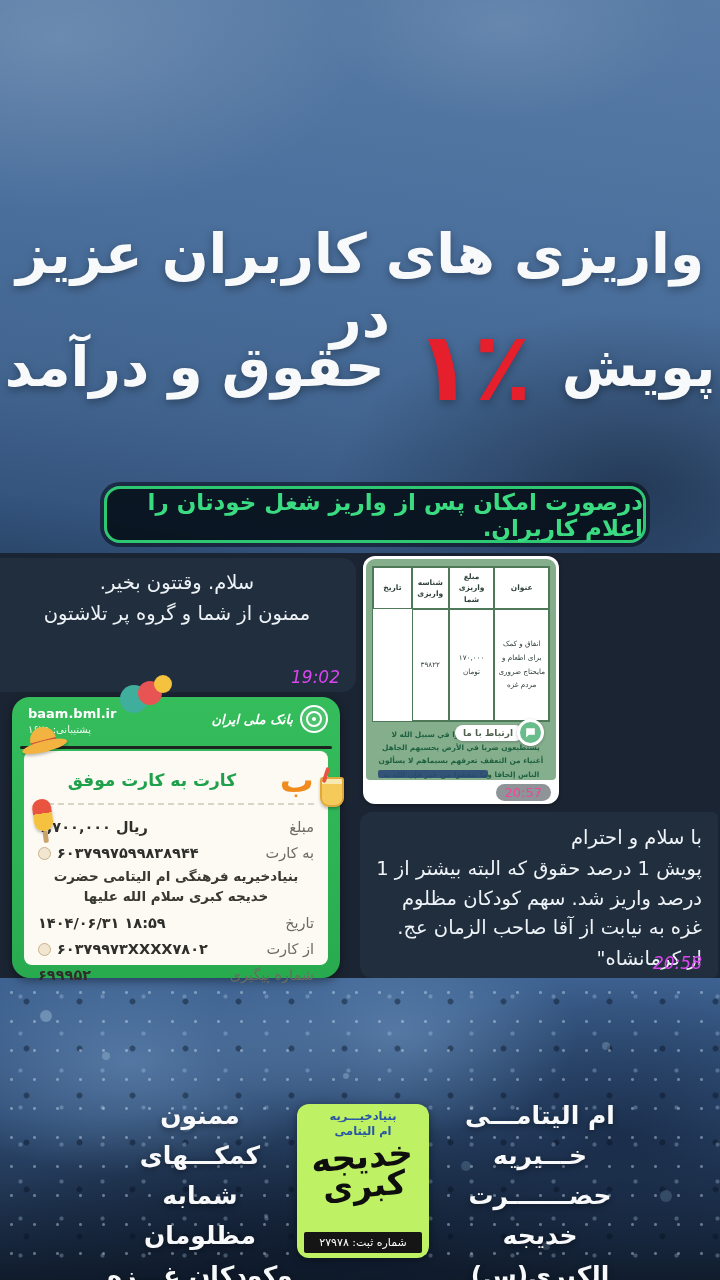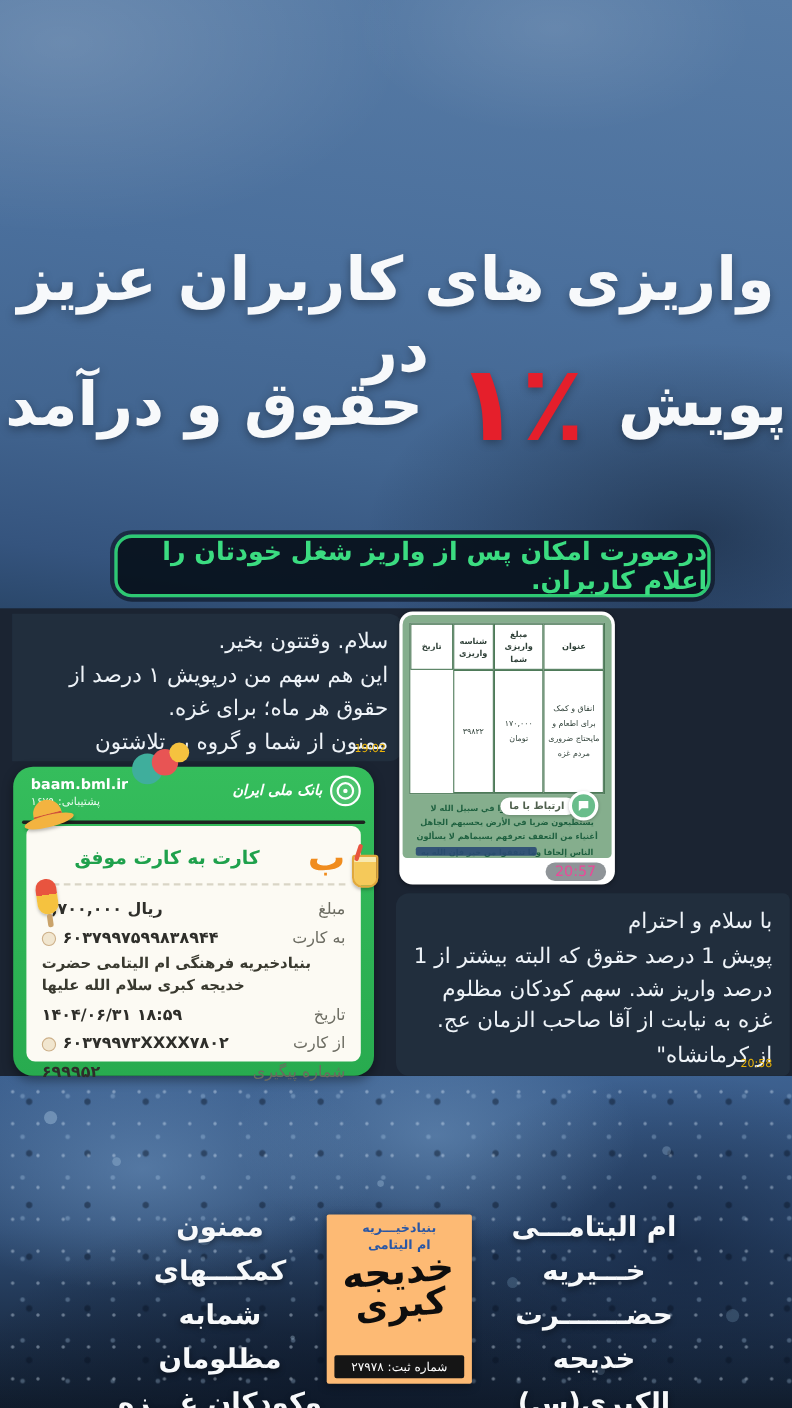--- a/index.html
+++ b/index.html
@@ -63,22 +63,22 @@
     position:absolute;top:486px;left:104px;width:542px;height:57px;
     background:rgba(8,17,28,.93);border:3px solid var(--banner-green,#2ec873);border-radius:16px;
     display:flex;align-items:center;justify-content:center;
     box-shadow:0 0 0 4px rgba(5,10,18,.55);
   }
   .banner span{direction:rtl;color:var(--banner-green-text,#3bdc81);font-size:23px;font-weight:bold;}
   
   .chat-panel{position:absolute;left:0;top:553px;width:720px;height:425px;background:var(--panel-dark,#1b2432);}
   .bubble{position:absolute;background:var(--bubble-dark,#212e3d);color:#eef3f8;direction:rtl;}
   .bubble p{margin:0 0 2px;font-size:19.5px;line-height:1.5;}
-  .bubble .time{position:absolute;bottom:5px;left:auto;right:16px;color:#eab308;font-size:10px;direction:ltr;}
-  .bubble-left{left:11px;top:5px;width:356px;height:134px;border-radius:0 14px 14px 0;padding:10px 14px 22px 12px;}
+  .bubble .time{position:absolute;bottom:5px;left:auto;right:16px;color:#d946ef;font-size:17px;direction:ltr;font-style:italic;}
+  .bubble-left{left:0;top:5px;width:356px;height:134px;border-radius:0 14px 14px 0;padding:10px 14px 22px 12px;text-align:center;}
   .bubble-right{left:360px;top:259px;width:358px;height:166px;border-radius:12px 6px 6px 12px;padding:11px 16px 24px 12px;}
   
   .bubble-image{
     position:absolute;left:363px;top:3px;width:196px;height:248px;background:#fff;border-radius:12px;
     padding:3px 3px 24px 3px;box-shadow:0 1px 4px rgba(0,0,0,.35);
   }
   .mini-shot{
     position:relative;width:100%;height:100%;border-radius:9px 9px 4px 4px;overflow:hidden;
     background:var(--screenshot-green,#85ae8d);padding:7px 6px;
   }
@@ -109,21 +109,21 @@
   .card-body{position:absolute;left:12px;right:12px;top:54px;bottom:13px;background:#fcfaf3;border-radius:8px;
     padding:8px 14px 6px;z-index:2;}
   .card-title-row{display:flex;direction:rtl;align-items:center;height:42px;}
   .baam-b{color:var(--baam-orange,#f08c1e);font-size:34px;font-weight:bold;line-height:1;margin-left:14px;}
   .card-status{flex:1;text-align:center;color:#1fa14c;font-size:17px;font-weight:bold;}
   .dashes{border-top:2px dashed #d9d5c6;margin:2px 0 9px;}
   .crow{display:flex;direction:rtl;justify-content:space-between;align-items:center;min-height:26px;}
   .crow .lbl{color:#6b6b61;font-size:14.5px;}
   .crow .val{color:#2e2e2a;font-size:14.5px;font-weight:bold;direction:ltr;display:flex;align-items:center;gap:6px;}
   .chip{width:13px;height:13px;border-radius:50%;background:#f1e6cf;border:1.5px solid #cdb089;display:inline-block;}
-  .to-name{direction:rtl;text-align:left;color:#39392f;font-size:13.5px;font-weight:bold;line-height:1.45;margin:1px 0 4px;}
+  .to-name{direction:rtl;text-align:center;color:#39392f;font-size:13.5px;font-weight:bold;line-height:1.45;margin:1px 0 4px;}
   
   .deco{position:absolute;z-index:4;}
   .hat{left:8px;top:30px;transform:rotate(-14deg);}
   .hat .dome{width:26px;height:17px;background:#f3b340;border-radius:13px 13px 0 0;margin:0 auto;border-bottom:4px solid #d2543c;}
   .hat .brim{width:46px;height:11px;background:#f3b340;border-radius:50%;margin-top:-3px;box-shadow:0 2px 3px rgba(0,0,0,.25);}
   .pop{left:22px;top:102px;transform:rotate(-8deg);}
   .pop .body{width:19px;height:32px;border-radius:9px;background:linear-gradient(180deg,#e8543f 45%,#f5c23f 45%);box-shadow:0 2px 3px rgba(0,0,0,.25);}
   .pop .stick{width:5px;height:12px;background:#caa36a;margin:0 auto;border-radius:2px;}
   .drink{right:-4px;top:80px;}
   .drink .glass{width:24px;height:30px;background:linear-gradient(180deg,#f7e9b0 18%,#f5c95a 18%);border:2px solid #e0a83c;border-radius:3px 3px 9px 9px;box-shadow:0 2px 3px rgba(0,0,0,.25);}
@@ -131,21 +131,21 @@
   .beach{left:108px;top:-12px;display:flex;}
   .beach i{display:block;border-radius:50%;}
   .beach .b1{width:28px;height:28px;background:#3fae9c;}
   .beach .b2{width:24px;height:24px;background:#e85454;margin:-4px 0 0 -10px;}
   .beach .b3{width:18px;height:18px;background:#f5c23f;margin:-10px 0 0 -8px;}
   
   .foot-col{position:absolute;direction:rtl;color:#f7f9fb;font-weight:bold;font-size:25px;
     line-height:40px;text-align:center;text-shadow:0 2px 6px rgba(0,0,0,.45);}
   .foot-right{left:434px;top:1096px;width:212px;}
   .foot-left{left:106px;top:1096px;width:188px;}
-  .logo{position:absolute;left:297px;top:1104px;width:132px;height:154px;background:#fdba74;border-radius:2px;
+  .logo{position:absolute;left:297px;top:1104px;width:132px;height:154px;background:#bef264;border-radius:12px;
     box-shadow:0 2px 8px rgba(0,0,0,.4);}
   .logo-top{margin:5px 8px 0;color:#2a57a5;font-size:11.5px;font-weight:bold;line-height:1.3;text-align:center;direction:rtl;}
   .logo-callig{text-align:center;font-weight:bold;color:#0e0e0e;line-height:.95;margin-top:1px;transform:rotate(-5deg);direction:rtl;}
   .logo-callig .c1{font-size:34px;display:block;}
   .logo-callig .c2{font-size:33px;display:block;margin-top:-2px;}
   .logo-reg{position:absolute;bottom:5px;left:7px;right:7px;height:21px;background:#151515;color:#fff;
     font-size:11px;line-height:21px;text-align:center;border-radius:2px;direction:rtl;}
 </style>
 </head>
 <body>
@@ -163,21 +163,20 @@
   </div>
 
   <div class="banner">
     <span>درصورت امکان پس از واریز شغل خودتان را اعلام کاربران.</span>
   </div>
 
   <div class="chat-panel">
 
     <div class="bubble bubble-left">
       <p>سلام. وقتتون بخیر.</p>
-      <p>این هم سهم من درپویش ۱ درصد از حقوق هر ماه؛ برای غزه.</p>
       <p>ممنون از شما و گروه پر تلاشتون</p>
       <span class="time">19:02</span>
     </div>
 
     <div class="bubble-image">
       <div class="mini-shot">
         <div class="mini-table">
           <div class="hc">عنوان</div>
           <div class="hc">مبلغ واریزی شما</div>
           <div class="hc">شناسه واریزی</div>

